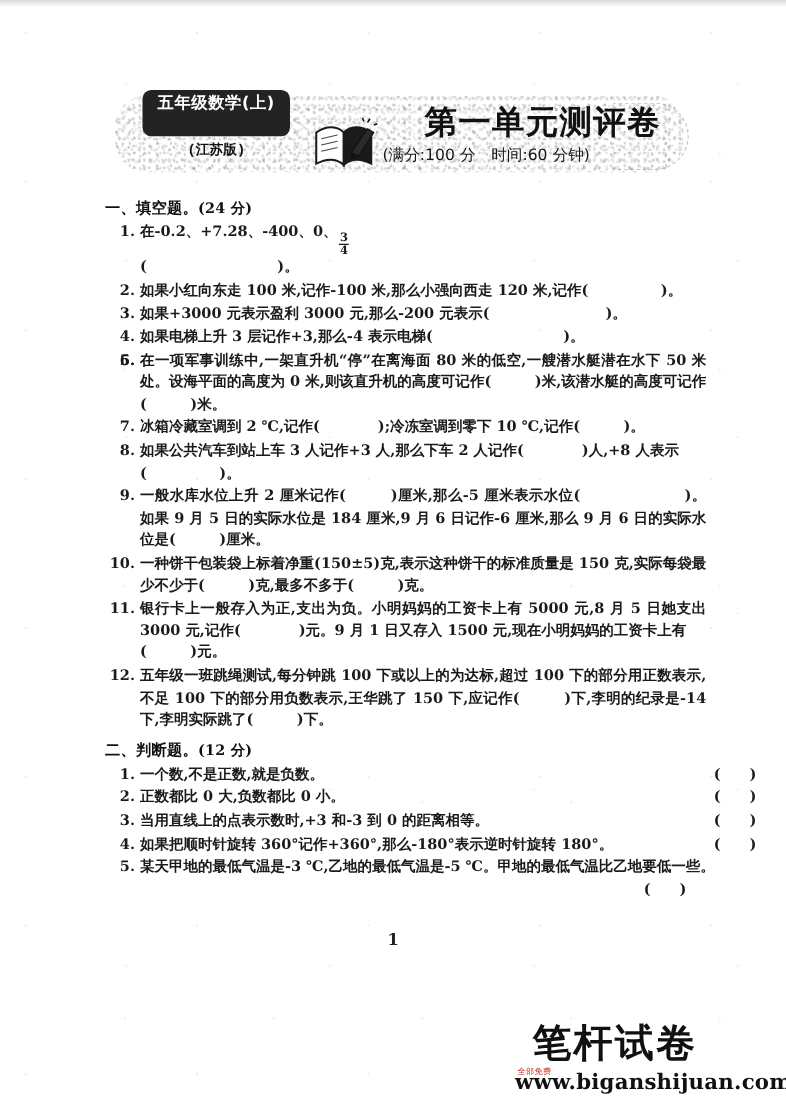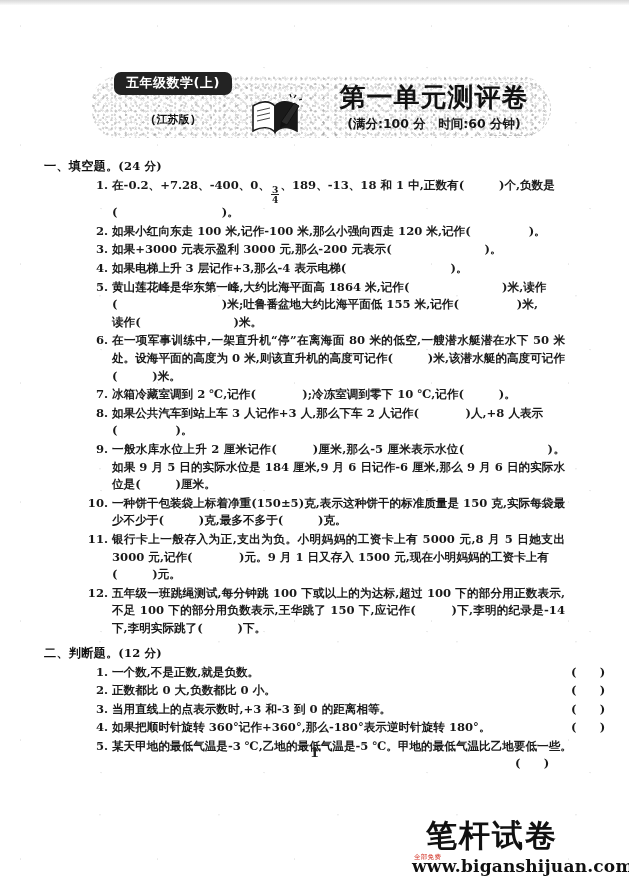--- a/index.html
+++ b/index.html
@@ -70,21 +70,21 @@
     width: 60px; height: 52px;
     border: 1px dashed #9a9a9a;
     border-left: none;
     border-radius: 0 30px 30px 0;
     opacity: .55;
   }
   .grade-badge {
     position: absolute;
     left: 22px;
     top: 0px;
-    padding: 4px 12px 5px;
+    padding: 4px 12px 19px;
     background: #232323;
     color: #ffffff;
     border-radius: 7px;
     font-family: "DejaVu Sans", "Liberation Sans", sans-serif;
     font-weight: bold;
     font-size: 13px;
     letter-spacing: .5px;
     line-height: 1.1;
     white-space: nowrap;
   }
@@ -116,38 +116,37 @@
     font-size: 26px;
     letter-spacing: 1px;
     color: #111;
     white-space: nowrap;
   }
   .paper-meta {
     position: absolute;
     left: 214px;
     top: 44px;
     width: 256px;
-    text-align: center;
     font-family: "DejaVu Sans", "Liberation Sans", sans-serif;
-    font-weight: bold;
+    font-weight: normal;
     font-size: 12.5px;
     color: #151515;
     white-space: nowrap;
   }
 
   
   .content {
     position: absolute;
     left: 0;
     top: 158px;
     width: 629px;
   }
   .section-head {
     margin: 0 0 2px 0;
-    padding-left: 44px;
+    padding-left: 84px;
     font-family: "DejaVu Sans", "Liberation Sans", sans-serif;
     font-weight: bold;
     font-size: 12.2px;
     letter-spacing: .2px;
     color: #111;
   }
   .section-head .pts {
     font-family: "DejaVu Serif", "Liberation Serif", serif;
     font-weight: bold;
     font-size: 11.5px;
@@ -323,37 +322,36 @@
   </div>
 
   <div class="content" id="content-root">
       <div class="section-head"><span>一、填空题。</span><span class="pts">(24 分)</span></div>
       <ul class="q-list">
         <li class="q-item">
           <span class="q-num">1.</span>
           <span class="q-text"><span>在-0.2、+7.28、-400、0、</span><span class="frac">
               <span class="num">3</span>
               <span class="den">4</span>
-            </span><span>、189、-13、18 和 1 中,正数有(　　　)个,负数是</span><br><span>(　　　　　　　　　)。</span></span>
+            </span><br><span>(　　　　　　　　　)。</span></span>
         </li>
         <li class="q-item">
           <span class="q-num">2.</span>
           <span class="q-text"><span>如果小红向东走 100 米,记作-100 米,那么小强向西走 120 米,记作(　　　　　)。</span></span>
         </li>
         <li class="q-item">
           <span class="q-num">3.</span>
           <span class="q-text"><span>如果+3000 元表示盈利 3000 元,那么-200 元表示(　　　　　　　　)。</span></span>
         </li>
         <li class="q-item">
           <span class="q-num">4.</span>
           <span class="q-text"><span>如果电梯上升 3 层记作+3,那么-4 表示电梯(　　　　　　　　　)。</span></span>
         </li>
         <li class="q-item">
           <span class="q-num">5.</span>
-          <span class="q-text"><span>黄山莲花峰是华东第一峰,大约比海平面高 1864 米,记作(　　　　　　　　)米,读作</span><br><span>(　　　　　　　　　)米;吐鲁番盆地大约比海平面低 155 米,记作(　　　　　)米,</span><br><span>读作(　　　　　　　　)米。</span></span>
         </li>
         <li class="q-item">
           <span class="q-num">6.</span>
           <span class="q-text"><span>在一项军事训练中,一架直升机“停”在离海面 80 米的低空,一艘潜水艇潜在水下 50 米处。设海平面的高度为 0 米,则该直升机的高度可记作(　　　)米,该潜水艇的高度可记作(　　　)米。</span></span>
         </li>
         <li class="q-item">
           <span class="q-num">7.</span>
           <span class="q-text"><span>冰箱冷藏室调到 2 ℃,记作(　　　　);冷冻室调到零下 10 ℃,记作(　　　)。</span></span>
         </li>
         <li class="q-item">

